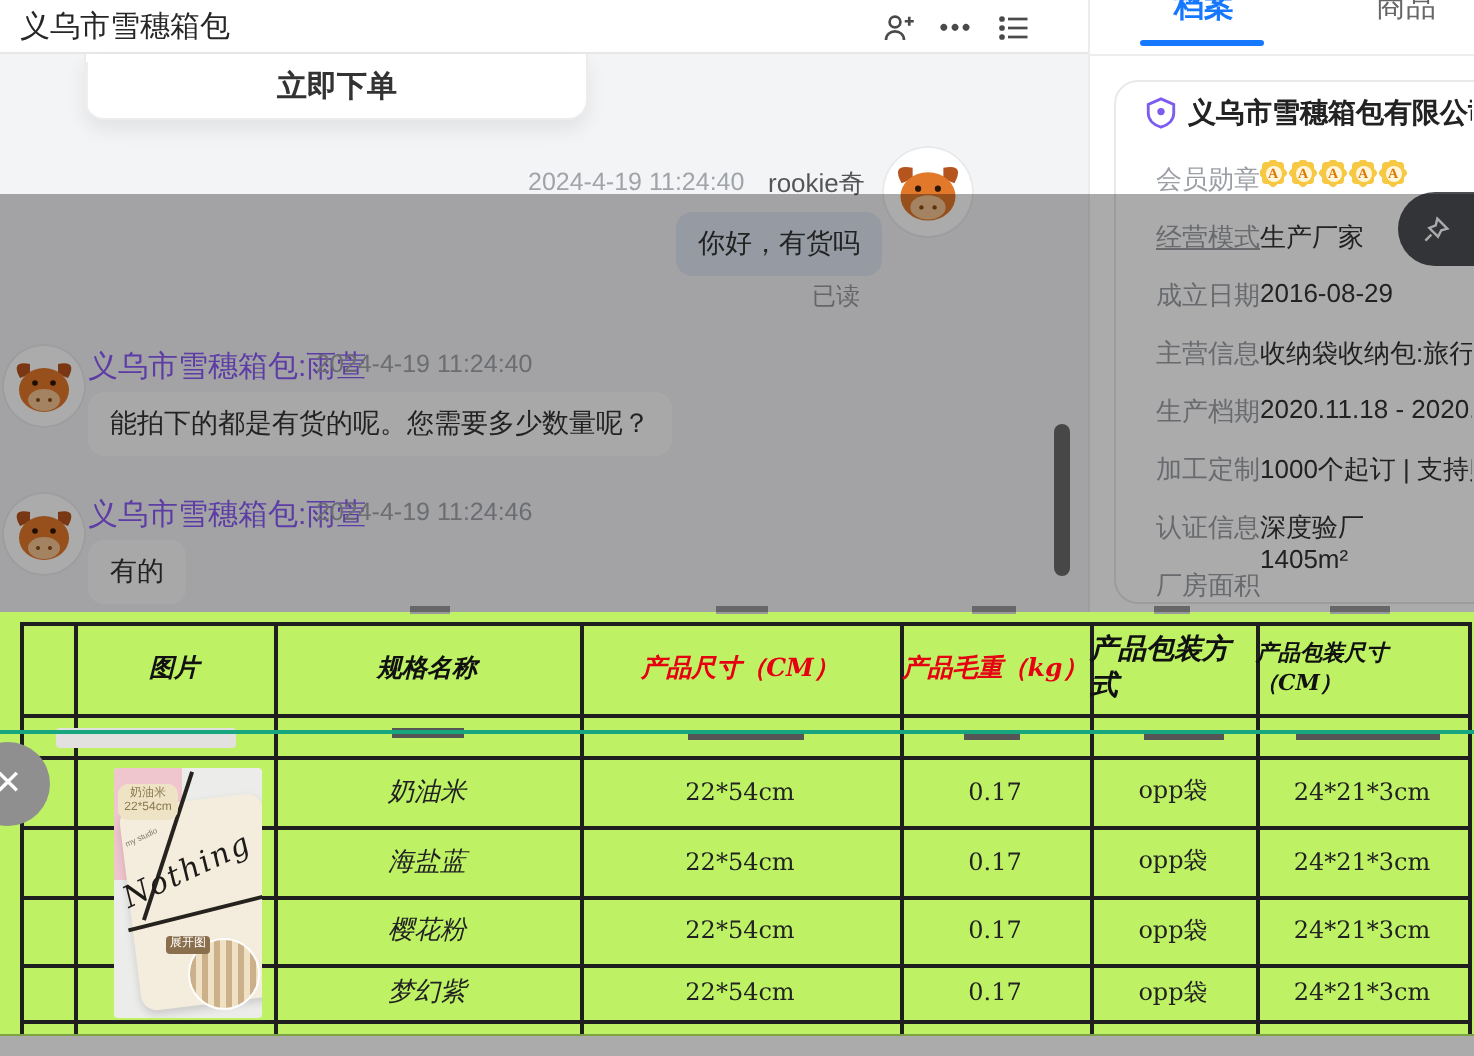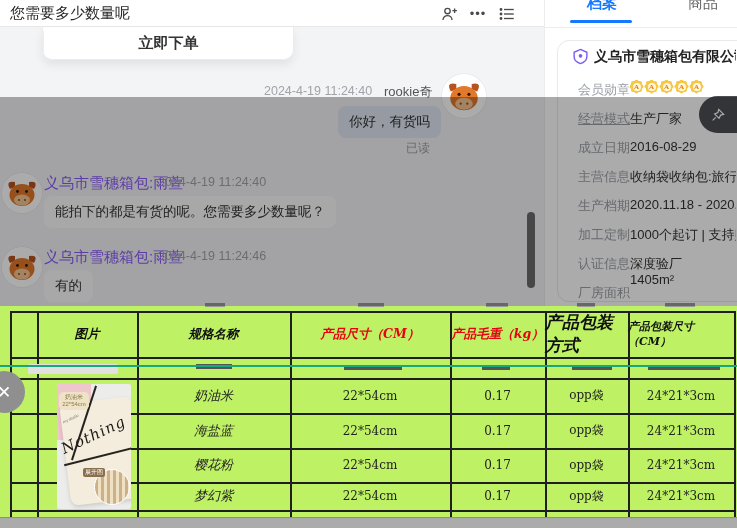--- a/index.html
+++ b/index.html
@@ -73,21 +73,21 @@
   #close-x { left:-17px; top:371px; width:42px; height:42px; border-radius:50%; background:#8f8f8f; z-index:60; display:flex; align-items:center; justify-content:center; color:#fff; font-size:17px; cursor:pointer;}
 </style>
 </head>
 <body>
 
 <div id="screen">
 
   <div id="chat-bg" class="abs"></div>
 
   <div id="titlebar" class="abs">
-    <span id="chat-title" class="abs">您需要多少数量呢</span>
+    <span id="chat-title" class="abs">义乌市雪穗箱包</span>
     <span class="abs tb-icon" style="left:437px;">
       <svg width="18" height="18" viewBox="0 0 24 24" fill="none" stroke="#4a4a4a" stroke-width="1.8">
         <circle cx="10" cy="8" r="3.6"></circle>
           <path d="M4 20c0-3.6 2.8-5.8 6-5.8s6 2.2 6 5.8"></path>
         <path d="M16.5 7.5h6M19.5 4.5v6"></path>
       </svg>
     </span>
     <span class="abs tb-icon" style="left:466px; font-size:13px; letter-spacing:1px;">•••</span>
     <span class="abs tb-icon" style="left:495px;">
       <svg width="18" height="18" viewBox="0 0 24 24" stroke="#4a4a4a" stroke-width="1.8">
@@ -225,21 +225,21 @@
     <div class="abs hline" style="top:72px;"></div>
     <div class="abs hline" style="top:107px;"></div>
     <div class="abs hline" style="top:142px;"></div>
     <div class="abs hline" style="top:176px;"></div>
     <div class="abs hline" style="top:204px;"></div>
 
     <div class="abs th" style="left:37px; width:100px;">图片</div>
     <div class="abs th" style="left:137px; width:153px;">规格名称</div>
     <div class="abs th red" style="left:290px; width:160px;">产品尺寸（CM）</div>
     <div class="abs th red" style="left:450px; width:95px;">产品毛重（kg）</div>
-    <div class="abs th" style="left:545px; width:83px; font-size:17px;">产品包装方式</div>
+    <div class="abs th" style="left:545px; width:83px; font-size:14px;">产品包装方式</div>
     <div class="abs th" style="left:628px; width:106px; font-size:11px;">产品包装尺寸（CM）</div>
 
     <div class="abs" style="left:28px; top:58px; width:90px; height:10px; background:#e2e1df; border-radius:2px;"></div>
     <div class="abs speck" style="left:196px; top:58px; width:36px;"></div>
     <div class="abs speck" style="left:344px; top:59px; width:58px;"></div>
     <div class="abs speck" style="left:482px; top:59px; width:28px;"></div>
     <div class="abs speck" style="left:572px; top:59px; width:40px;"></div>
     <div class="abs speck" style="left:648px; top:59px; width:72px;"></div>
 
     <div id="photo" class="abs">

